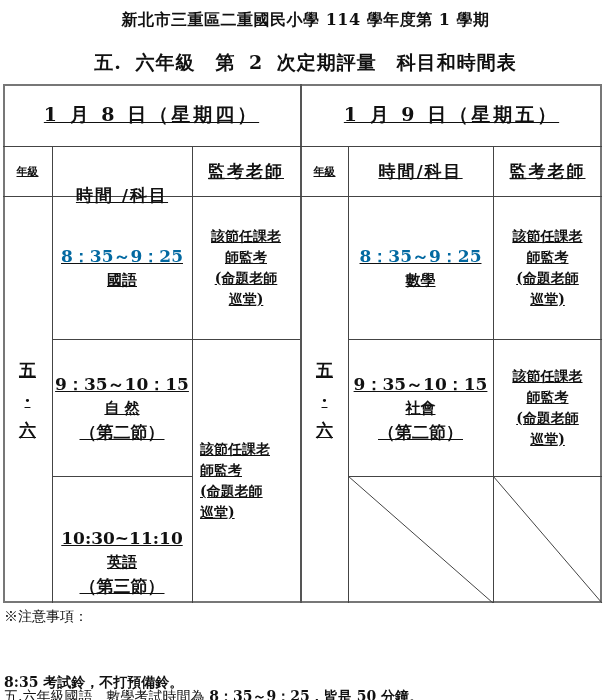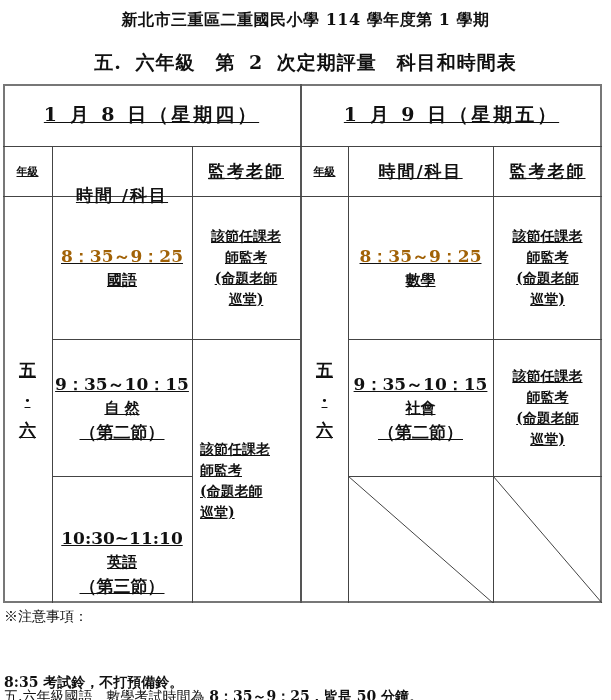--- a/index.html
+++ b/index.html
@@ -8,21 +8,21 @@
   .title { position:absolute; left:0; width:611px; text-align:center; font-weight:bold; color:#111; }
   .t1 { top:10px; font-size:16px; letter-spacing:0.5px; }
   .t2 { top:50px; font-size:19px; letter-spacing:1px; word-spacing:6px; }
   .tbl { position:absolute; left:3px; top:84px; width:599px; height:519px; border:2px solid #777; box-sizing:border-box; }
   .line { position:absolute; background:#444; }
   .cell { position:absolute; display:flex; align-items:center; justify-content:center; text-align:center; box-sizing:border-box; font-weight:bold;text-decoration:underline; }
   .date { font-size:19px; letter-spacing:3px; }
   .hdr { font-size:17px; letter-spacing:2px; }
   .hdr-small { font-size:11px; }
   .time { font-size:17px; line-height:24px; }
-  .red { color:#a16207; }
+  .red { color:#0369a1; }
   .mon { font-size:14px; line-height:21px; }
   .grade { font-size:17px; line-height:30px; flex-direction:column; }
   .notes { position:absolute; left:4px; font-size:14px; }
   .n0 { top:608px; }
   .n1 { top:641px;margin-top:47px; }
   .n2 { top:674px; font-weight:bold; }
   .b { font-weight:bold; }
   svg.diag { position:absolute; }
 </style>
 </head>

